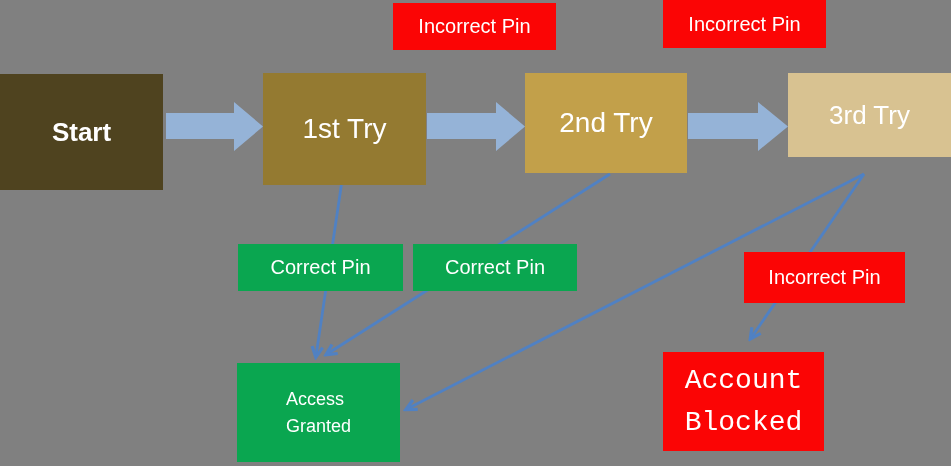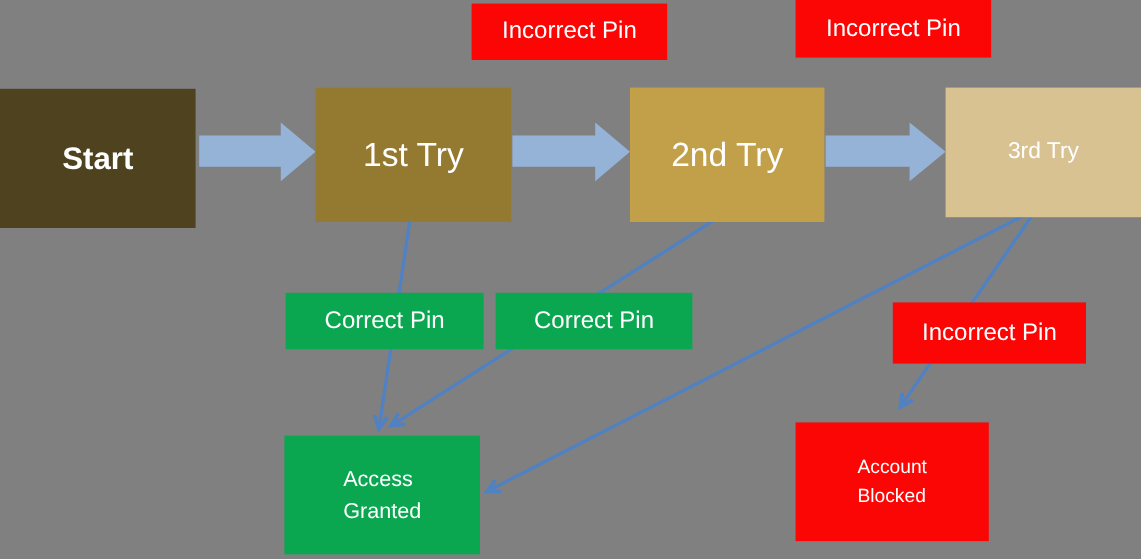--- a/index.html
+++ b/index.html
@@ -26,25 +26,25 @@
     align-items: center;
     justify-content: center;
     text-align: left;
     color: var(--text, #ffffff);
     white-space: pre-line;
     user-select: none;
   }
   
   .node-start  { left: 0px;   top: 74px; width: 163px; height: 116px; background: var(--start-fill);  font-size: 26px; font-weight: bold; }
   .node-try1   { left: 263px; top: 73px; width: 163px; height: 112px; background: var(--try1-fill);   font-size: 28px; }
-  .node-try2   { left: 525px; top: 73px; width: 162px; height: 112px; background: var(--try2-fill);   font-size: 28px; }
-  .node-try3   { left: 788px; top: 73px; width: 163px; height: 108px; background: var(--try3-fill);   font-size: 19px; }
+  .node-try2   { left: 525px; top: 73px; width: 162px; height: 100px; background: var(--try2-fill);   font-size: 28px; }
+  .node-try3   { left: 788px; top: 73px; width: 163px; height: 84px; background: var(--try3-fill);   font-size: 26px; }
   
   .node-access  { left: 237px; top: 363px; width: 163px; height: 99px; background: var(--green-fill); font-size: 18px; line-height: 1.5; }
-  .node-blocked { left: 663px; top: 352px; width: 161px; height: 99px; background: var(--red-fill);   font-size: 16px; line-height: 1.5; }
+  .node-blocked { left: 663px; top: 352px; width: 161px; height: 99px; background: var(--red-fill);   font-size: 28px; line-height: 1.5; font-family: Liberation Mono, monospace; }
   
   .tag { font-size: 20px; }
   .tag-ip1 { left: 393px; top: 3px;   width: 163px; height: 47px; background: var(--red-fill); }
   .tag-ip2 { left: 663px; top: 0px;   width: 163px; height: 48px; background: var(--red-fill); }
   .tag-cp1 { left: 238px; top: 244px; width: 165px; height: 47px; background: var(--green-fill); }
   .tag-cp2 { left: 413px; top: 244px; width: 164px; height: 47px; background: var(--green-fill); }
   .tag-ip3 { left: 744px; top: 252px; width: 161px; height: 51px; background: var(--red-fill); }
 
   .block-arrow { fill: var(--block-arrow); }
   .thin-arrow  { stroke: var(--thin-arrow); stroke-width: 2.8; fill: none; }

